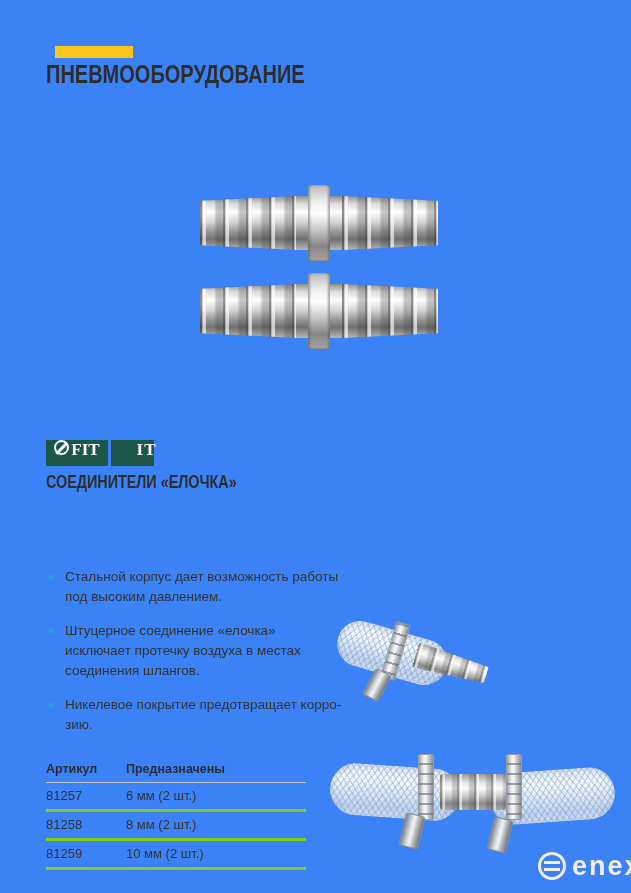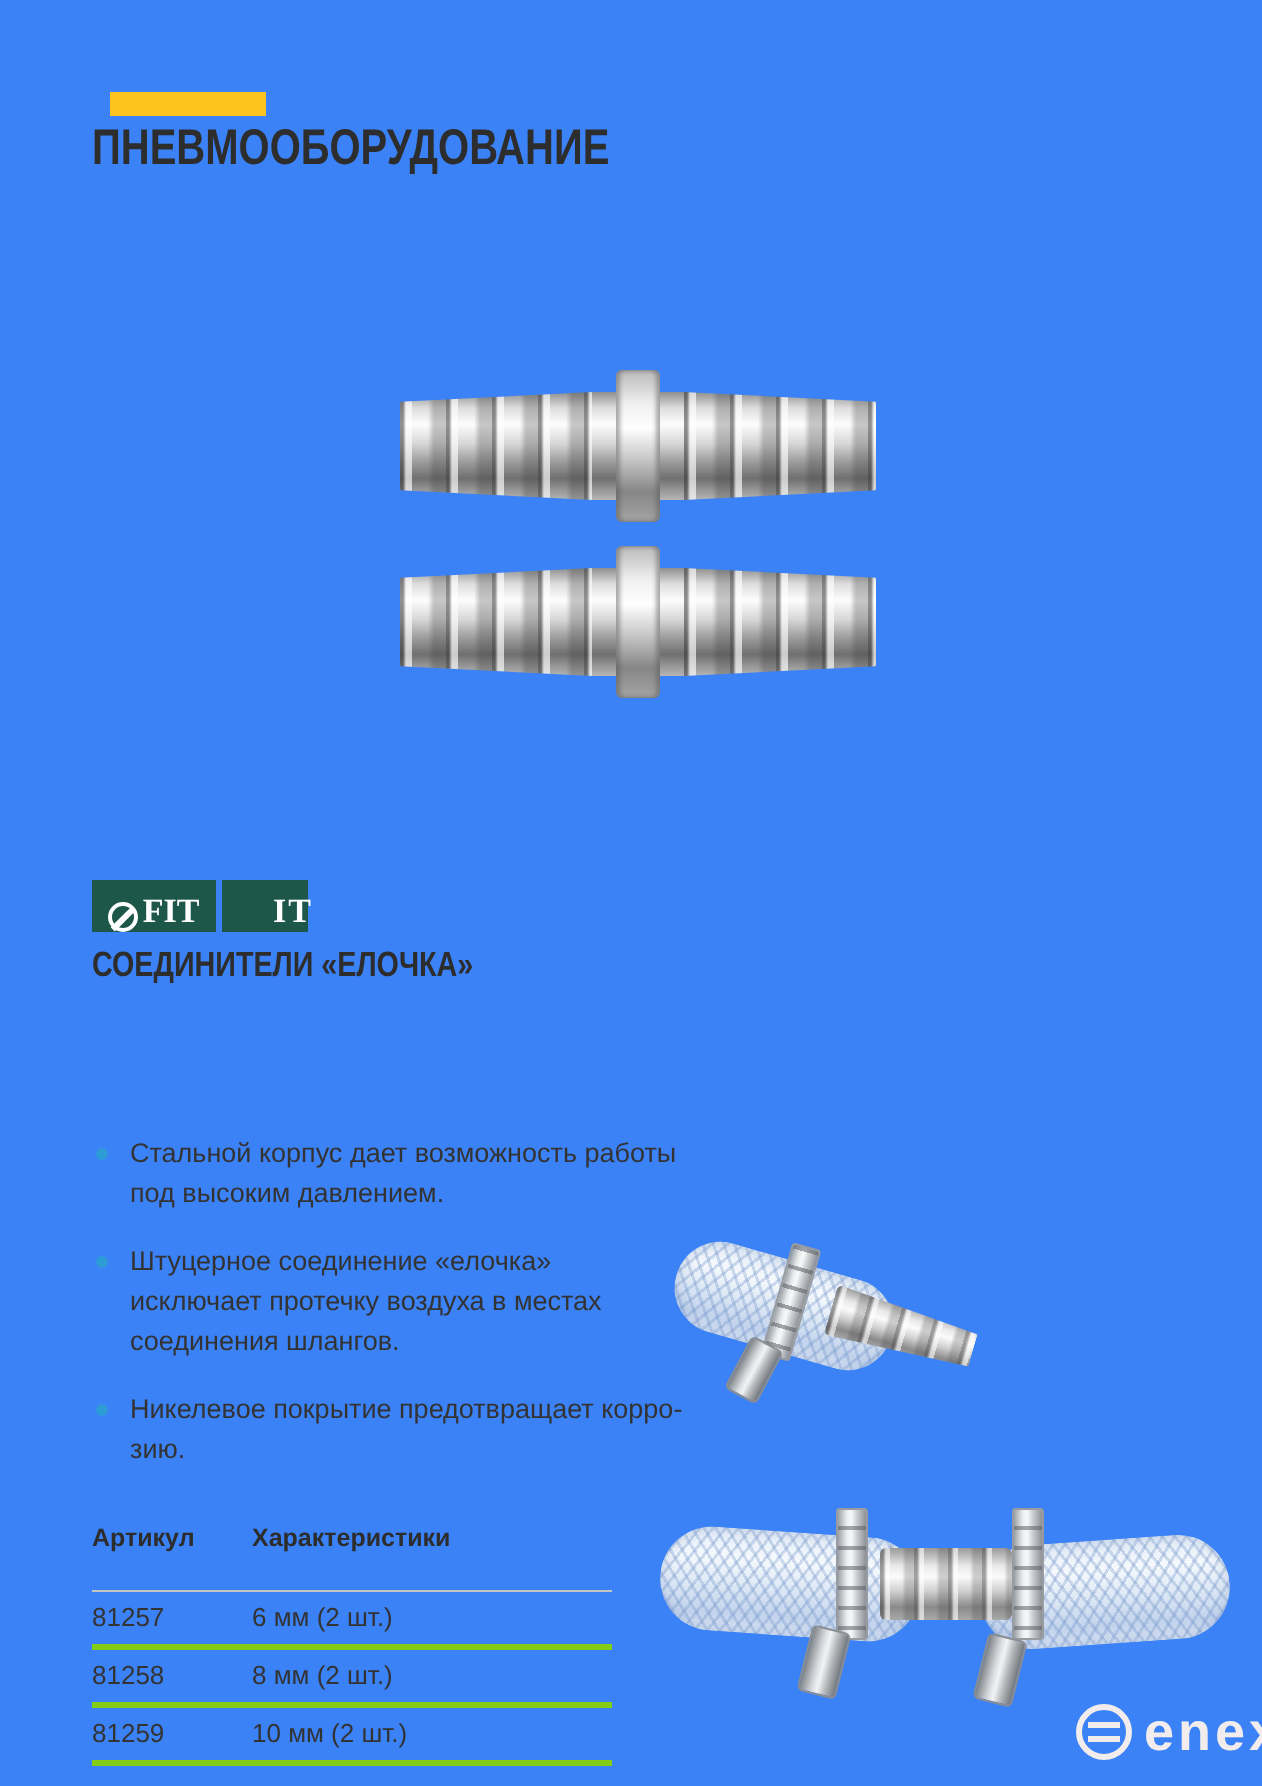--- a/index.html
+++ b/index.html
@@ -26,21 +26,21 @@
   }
   .barb.left  { left:0;  clip-path:polygon(0 9%, 100% 0, 100% 100%, 0 91%); border-radius:6px 0 0 6px; }
   .barb.right { right:0; clip-path:polygon(0 0, 100% 9%, 100% 91%, 0 100%); border-radius:0 6px 6px 0; }
   .mid { position:absolute; left:96px; top:12px; width:46px; height:54px; }
   .collar { position:absolute; left:108px; top:1px; width:22px; height:76px; border-radius:3px;
     background:linear-gradient(180deg,#b9b9b9,#efefef 22%,#ffffff 38%,#c9c9c9 58%,#868686 80%,#a5a5a5);
     box-shadow:inset 2px 0 2px rgba(90,90,90,.5), inset -2px 0 2px rgba(90,90,90,.5); }
 
   
   .brand { position:absolute; left:46px; top:440px; display:flex; gap:3px; height:26px; }
-  .brand .block { background:#1d574a; color:#fff; display:flex; align-items:flex-end; justify-content:center;
+  .brand .block { background:#1d574a; color:#fff; display:flex; align-items:flex-start; justify-content:center;
     font-family:"Liberation Serif", serif; font-weight:bold; }
   .brand .fit-block { width:62px; gap:2px; font-size:17px; }
   .brand .it-block { width:43px; font-size:17px; letter-spacing:1px;padding-left:28px; }
   .hammer-icon { display:inline-block; width:15px; height:15px; border:2px solid #fff; border-radius:50%;
     position:relative; }
   .hammer-icon::after { content:""; position:absolute; left:-2px; top:4.5px; width:15px; height:2.5px;
     background:#fff; transform:rotate(-45deg); }
 
   
   .section-title { position:absolute; left:46px; top:472px; font-size:17.5px; font-weight:800;
@@ -50,21 +50,21 @@
 
   .features { position:absolute; left:46px; top:567px; width:296px; list-style:none; }
   .features li { position:relative; padding-left:19px; font-size:13.5px; line-height:20px;
     color:#333; margin-bottom:14px; }
   .features li .dot { position:absolute; left:2px; top:7px; width:6px; height:6px; border-radius:50%;
     background:#2d9bd7; }
 
   
   .spec-table { position:absolute; left:46px; top:757px; width:260px; border-collapse:collapse; }
   .spec-table th { text-align:left; font-size:12.5px; font-weight:bold; color:#2d2d2d;
-    padding:5px 0 19px 0; border-bottom:1px solid #c4c4c4; }
+    padding:5px 0 6px 0; border-bottom:1px solid #c4c4c4; }
   .spec-table td { font-size:13px; color:#333; padding:5px 0 6px 0; border-bottom:3px solid #84cc16; }
   .spec-table .col-art { width:80px; }
 
   
   .app-photos { position:absolute; left:330px; top:590px; width:285px; height:268px; }
   .hose { position:absolute; border-radius:26px;
     background:
       repeating-linear-gradient(55deg, rgba(110,145,200,.30) 0 1.5px, transparent 1.5px 5px),
       repeating-linear-gradient(-55deg, rgba(110,145,200,.30) 0 1.5px, transparent 1.5px 5px),
       linear-gradient(180deg,#e3ecf7 0%,#f5f9fd 28%,#dde8f5 55%,#c2d3ec 82%,#d9e4f4 100%);
@@ -163,21 +163,21 @@
       <div class="clamp-screw" style="left:72px; top:76px; width:20px; height:34px; transform:rotate(14deg);"></div>
       <div class="clamp-band" style="left:176px; top:16px; width:16px; height:66px;"></div>
       <div class="clamp-screw" style="left:160px; top:80px; width:20px; height:34px; transform:rotate(14deg);"></div>
     </div>
   </div>
 
   <table class="spec-table">
     <thead>
       <tr>
         <th class="col-art">Артикул</th>
-        <th>Характеристики</th>
+        <th>Предназначены</th>
       </tr>
     </thead>
     <tbody>
       <tr>
         <td>81257</td>
         <td>6 мм (2 шт.)</td>
       </tr>
       <tr>
         <td>81258</td>
         <td>8 мм (2 шт.)</td>

